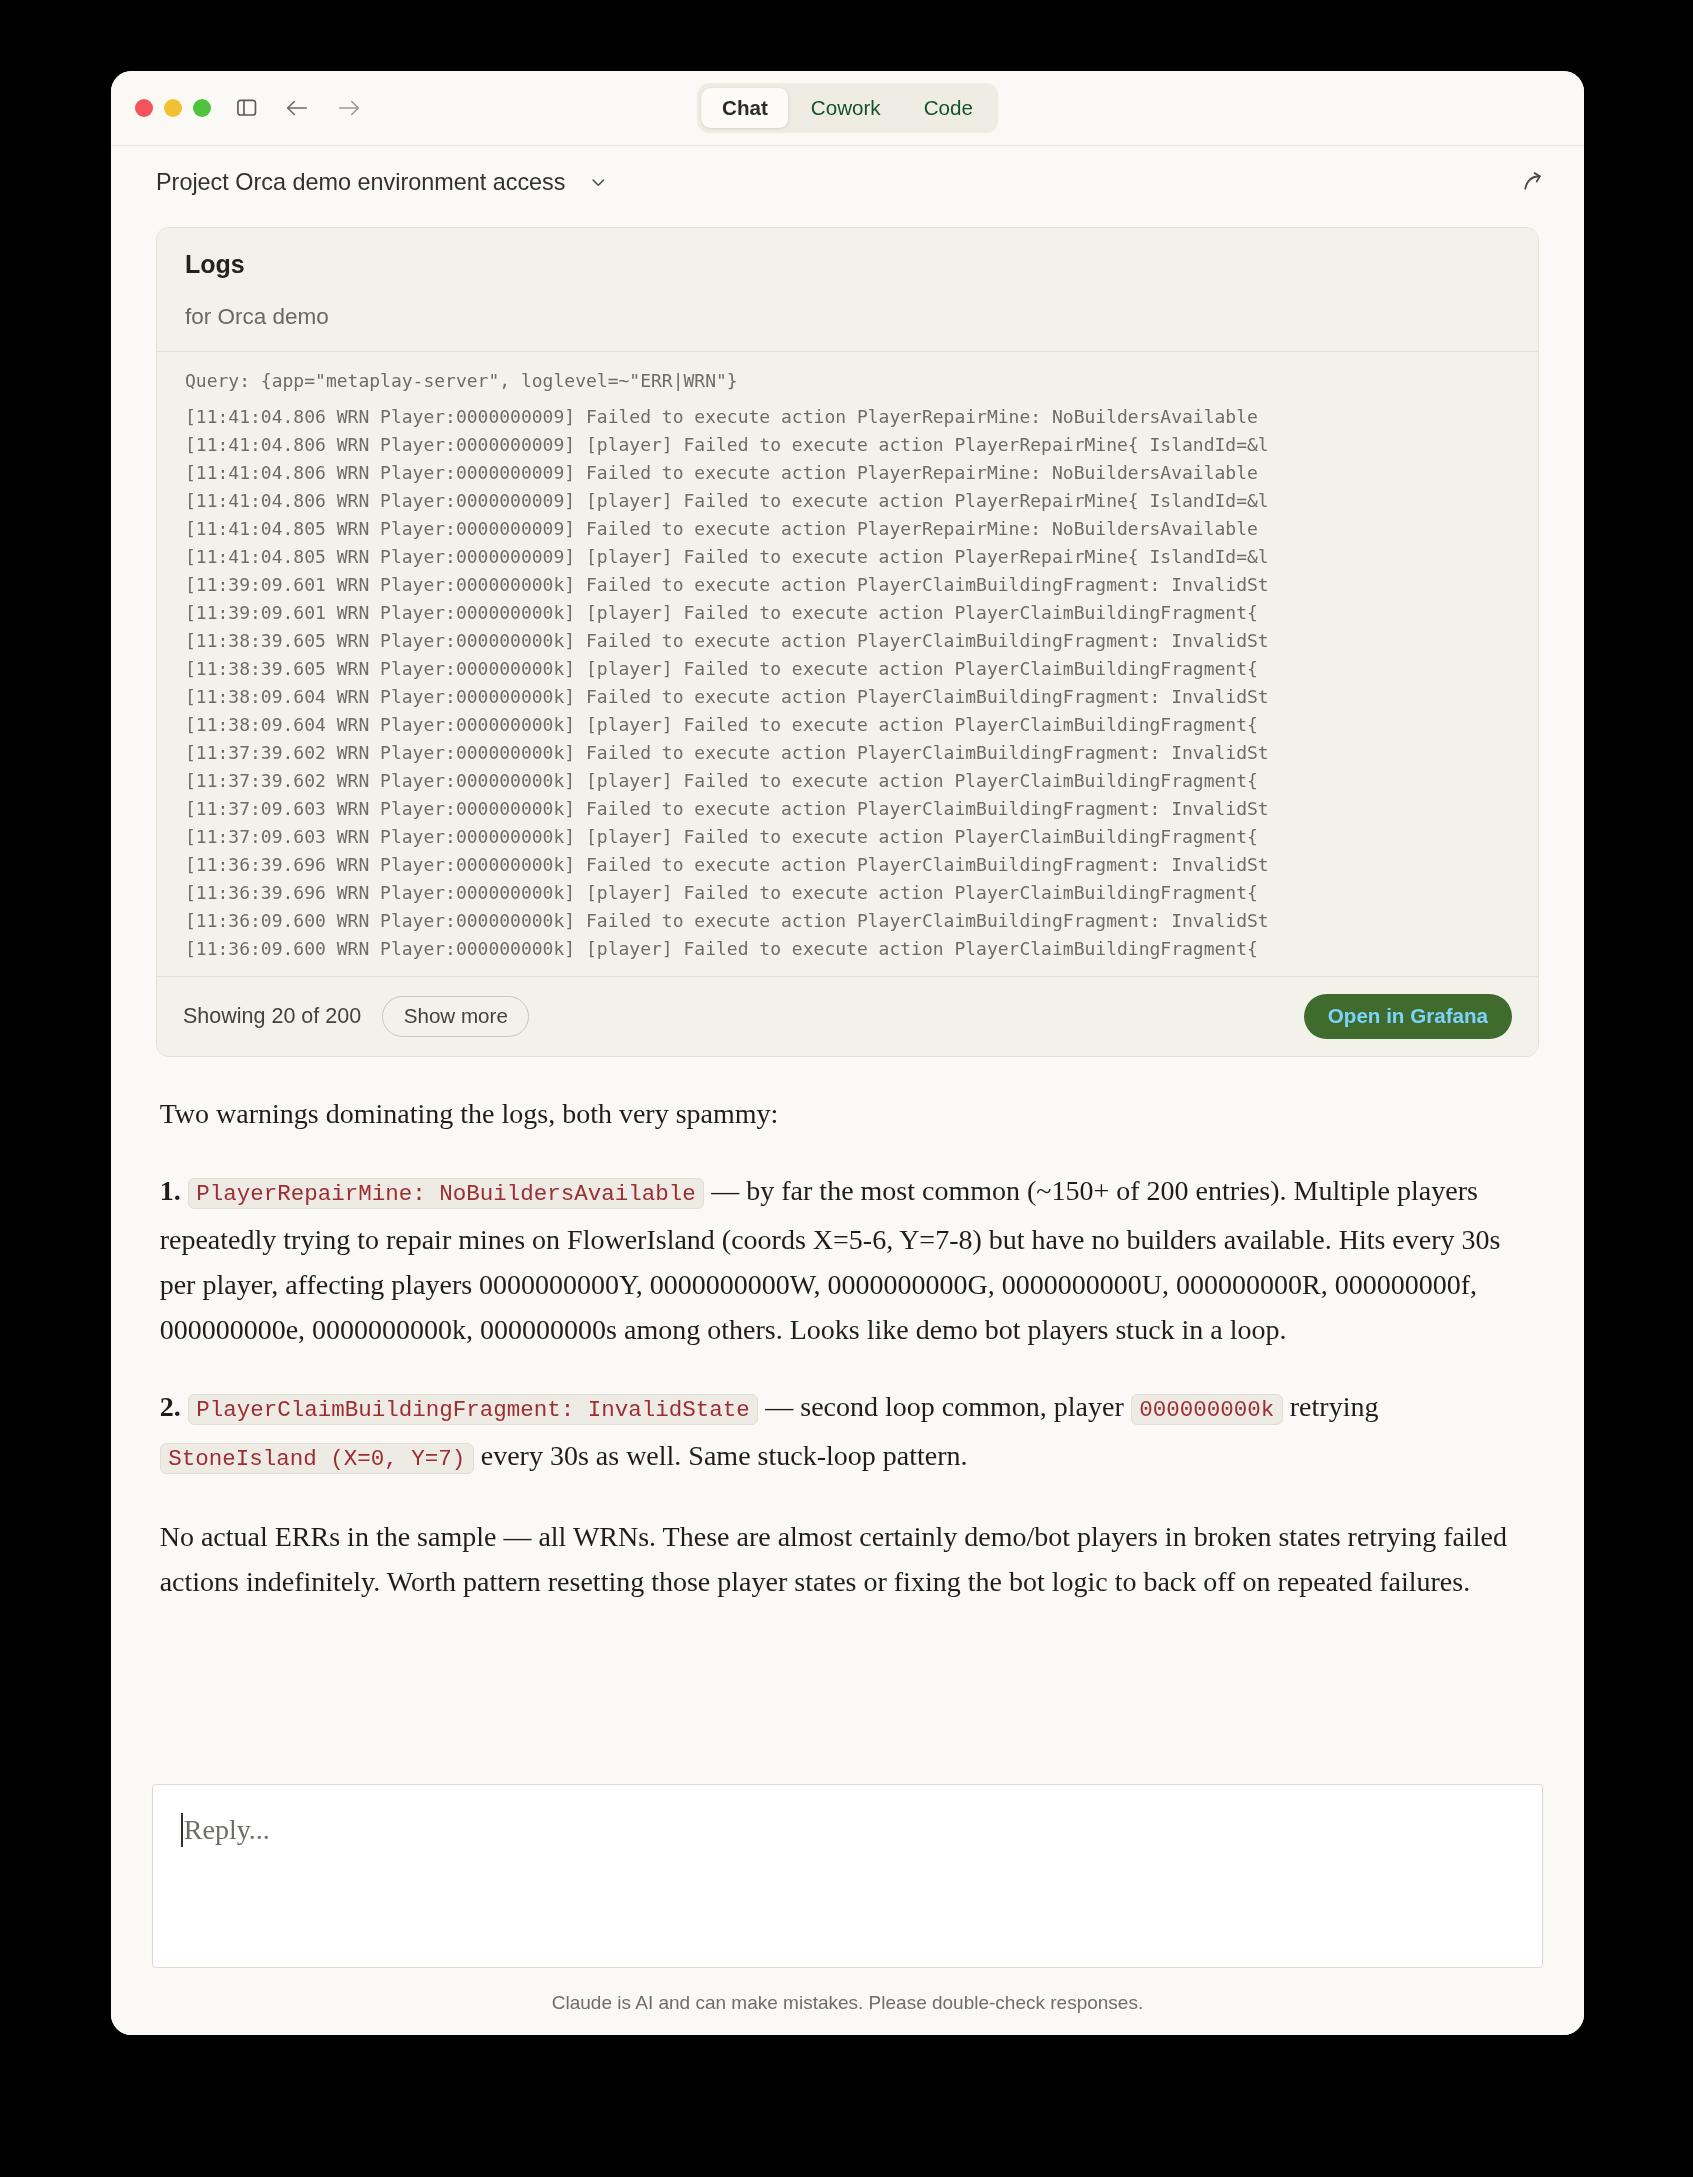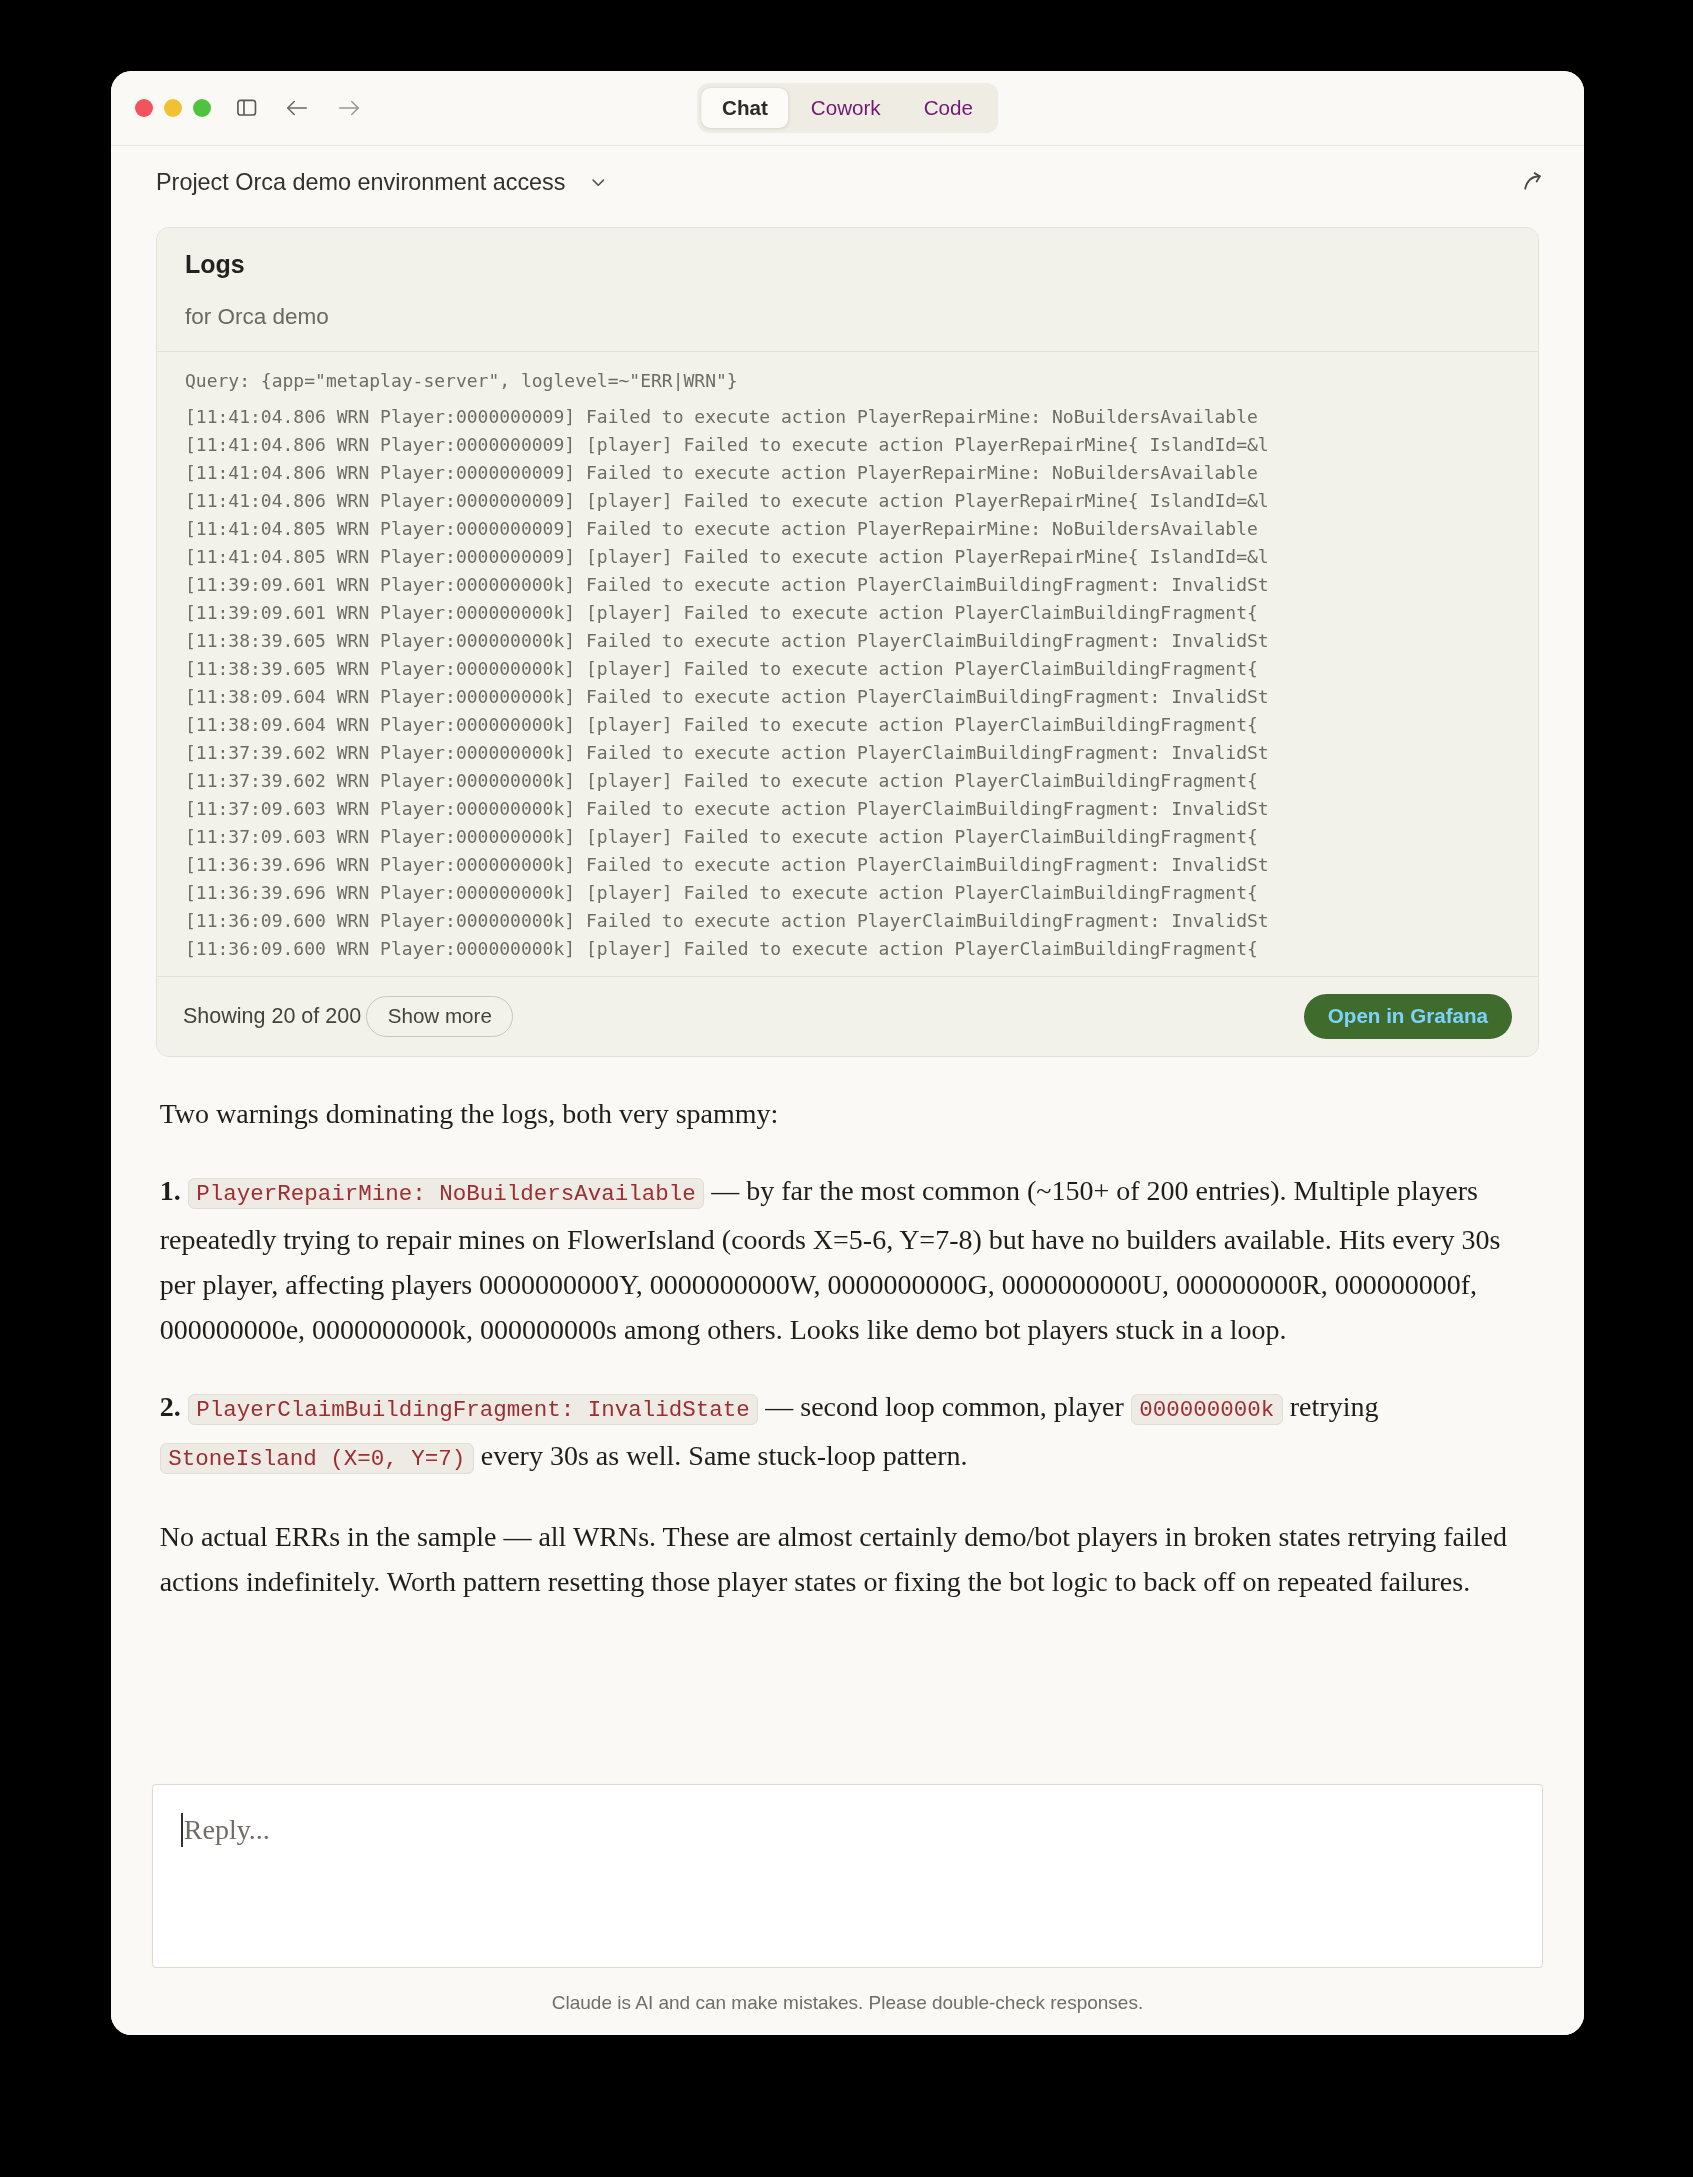--- a/index.html
+++ b/index.html
@@ -57,21 +57,21 @@
     left: 50%;
     transform: translateX(-50%);
     background: #efece4;
     border-radius: 12px;
     padding: 4.7px;
     display: flex;
     gap: 1.9px;
   }
   .seg {
     font-size: 20.6px;
-    color: #701a75;
+    color: #14532d;
     padding: 8.4px 20.6px;
     border-radius: 9.4px;
     white-space: nowrap;
     font-family: "Liberation Sans", sans-serif;
   }
   .seg.active {
     background: #fcfbf7;
     color: #2b2a26;
     font-weight: 600;
     box-shadow: 0 0.9px 2.8px rgba(0,0,0,0.10);
@@ -146,21 +146,21 @@
   }
   .logs-query { color: #6e6c63; }
   .logs-gap { height: 8.4px; }
 
   .logs-foot {
     border-top: 0.9px solid #e3e0d6;
     background: #f3f2ea;
     padding: 17px 26px;
     display: flex;
     align-items: center;
-    gap: 5px;
+    gap: 21px;
   }
   .showing-text {
     font-size: 21.5px;
     color: #44423c;
   }
   .show-more {
     font-size: 20.6px;
     color: #44423c;
     border: 0.9px solid #c9c6bb;
     background: transparent;

